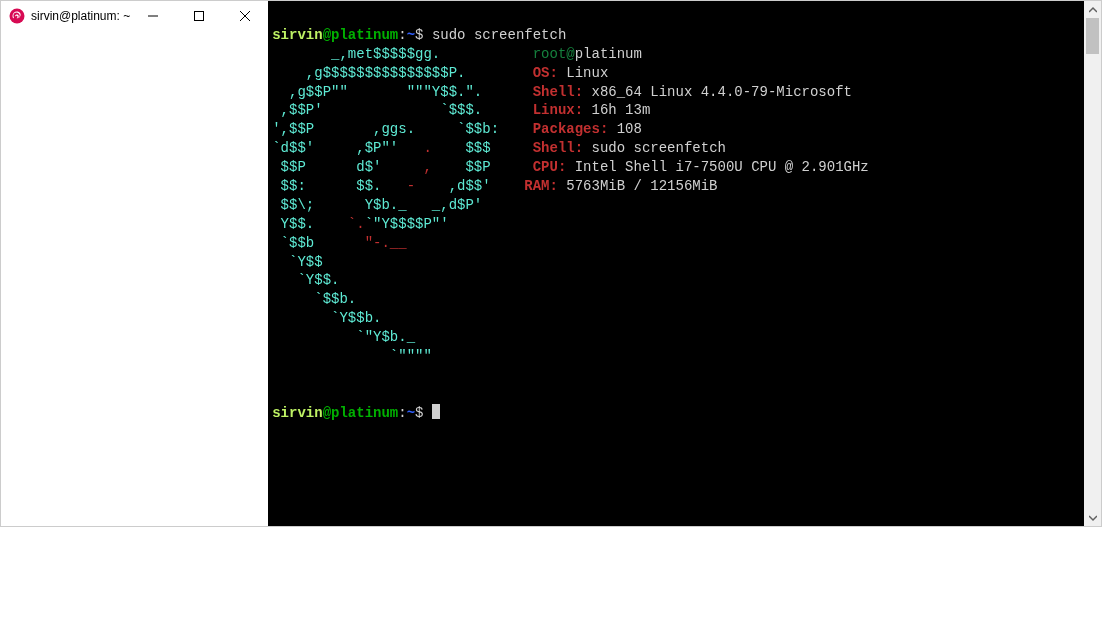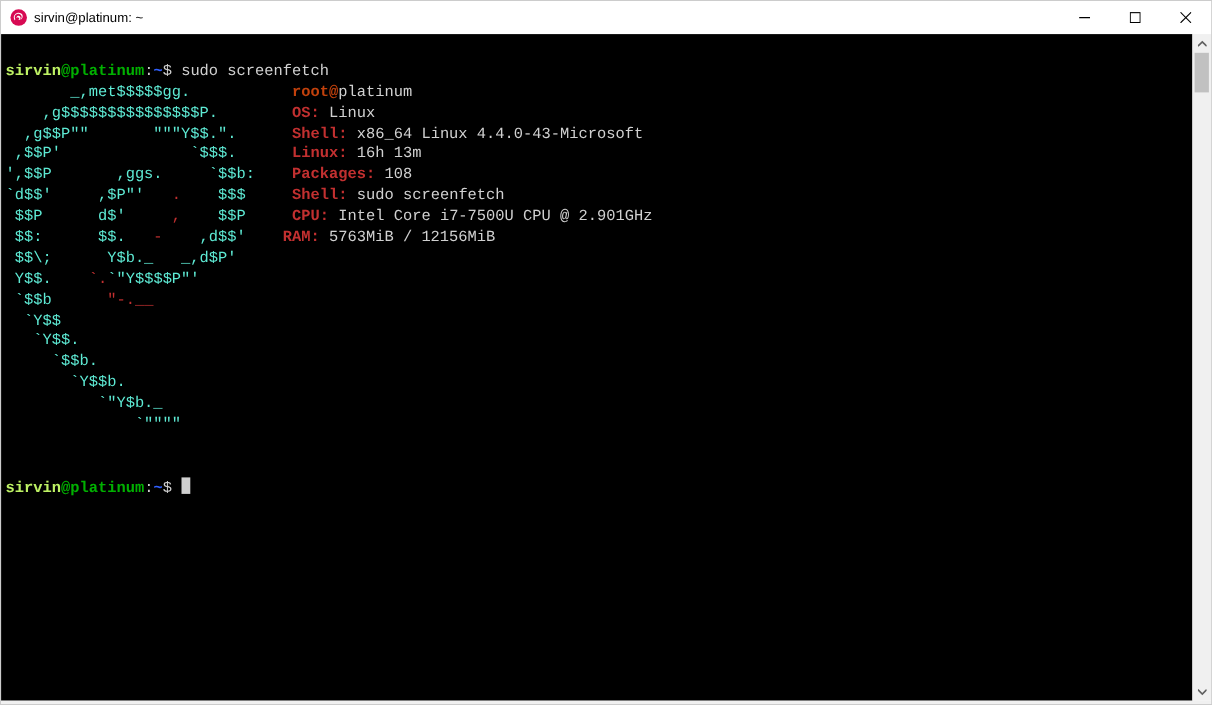--- a/index.html
+++ b/index.html
@@ -6,23 +6,23 @@
     margin: 0;
     padding: 0;
     width: 1102px;
     height: 641px;
     font-family: "Segoe UI", Tahoma, Arial, sans-serif;
     background: #fff;
     overflow: hidden;
   }
   .window {
     width: 1102px;
-    height: 641px;
+    height: 527px;
     display: flex;
-    flex-direction: column;
+    flex-direction: row;
     border: 1px solid #ccc;
     box-sizing: border-box;
   }
   .titlebar {
     height: 30px;
     background: #ffffff;
     display: flex;
     align-items: center;
     justify-content: space-between;
     user-select: none;
@@ -92,21 +92,21 @@
     top: 17px;
     height: 36px;
     background: #c1c1c1;
   }
   .c-green  { color: #00b000; font-weight: bold; }
   .c-blue   { color: #3060ff; font-weight: bold; }
   .c-user   { color: #bef264; font-weight: bold; }
   .c-host   { color: #00b000; font-weight: bold; }
   .c-white  { color: #d0d0d0; }
   .c-cmd    { color: #d0d0d0; }
-  .c-redtxt { color: #c2410c; font-weight: bold; }
+  .c-redtxt { color: #15803d; }
   .c-label  { color: #c23030; font-weight: bold; }
   .c-art    { color: #5eead4; }
   .c-artred { color: #c23030; }
   .prompt-line { white-space: pre; }
   .cursor {
     display: inline-block;
     width: 8px;
     height: 15px;
     background: #d0d0d0;
     vertical-align: -2px;
@@ -149,25 +149,25 @@
           </svg>
       </div>
     </div>
   </div>
 
   <div class="content-row">
     <div class="terminal">
 <span class="prompt-line"><span class="c-user">sirvin</span><span class="c-green">@</span><span class="c-host">platinum</span><span class="c-white">:</span><span class="c-blue">~</span><span class="c-white">$ </span><span class="c-cmd">sudo screenfetch</span></span>
 <span><span class="c-art">       _,met$$$$$gg.           </span><span class="c-redtxt">root</span><span class="c-redtxt">@</span><span class="c-white">platinum</span></span>
 <span><span class="c-art">    ,g$$$$$$$$$$$$$$$P.        </span><span class="c-label">OS:</span><span class="c-white"> Linux</span></span>
-<span><span class="c-art">  ,g$$P""       """Y$$.".      </span><span class="c-label">Shell:</span><span class="c-white"> x86_64 Linux 4.4.0-43-Microsoft</span></span>
+<span><span class="c-art">  ,g$$P""       """Y$$.".      </span><span class="c-label">Shell:</span><span class="c-white"> x86_64 Linux 4.4.0-79-Microsoft</span></span>
 <span><span class="c-art"> ,$$P'              `$$$.      </span><span class="c-label">Linux:</span><span class="c-white"> 16h 13m</span></span>
 <span><span class="c-art">',$$P       ,ggs.     `$$b:    </span><span class="c-label">Packages:</span><span class="c-white"> 108</span></span>
 <span><span class="c-art">`d$$'     ,$P"'   </span><span class="c-artred">.</span><span class="c-art">    $$$     </span><span class="c-label">Shell:</span><span class="c-white"> sudo screenfetch</span></span>
-<span><span class="c-art"> $$P      d$'     </span><span class="c-artred">,</span><span class="c-art">    $$P     </span><span class="c-label">CPU:</span><span class="c-white"> Intel Core i7-7500U CPU @ 2.901GHz</span></span>
+<span><span class="c-art"> $$P      d$'     </span><span class="c-artred">,</span><span class="c-art">    $$P     </span><span class="c-label">CPU:</span><span class="c-white"> Intel Shell i7-7500U CPU @ 2.901GHz</span></span>
 <span><span class="c-art"> $$:      $$.   </span><span class="c-artred">-</span><span class="c-art">    ,d$$'    </span><span class="c-label">RAM:</span><span class="c-white"> 5763MiB / 12156MiB</span></span>
 <span><span class="c-art"> $$\;      Y$b._   _,d$P'      </span></span>
 <span><span class="c-art"> Y$$.    </span><span class="c-artred">`.</span><span class="c-art">`"Y$$$$P"'          </span></span>
 <span><span class="c-art"> `$$b      </span><span class="c-artred">"-.__</span><span class="c-art">               </span></span>
 <span><span class="c-art">  `Y$$                         </span></span>
 <span><span class="c-art">   `Y$$.                       </span></span>
 <span><span class="c-art">     `$$b.                     </span></span>
 <span><span class="c-art">       `Y$$b.                  </span></span>
 <span><span class="c-art">          `"Y$b._              </span></span>
 <span><span class="c-art">              `""""            </span></span>

